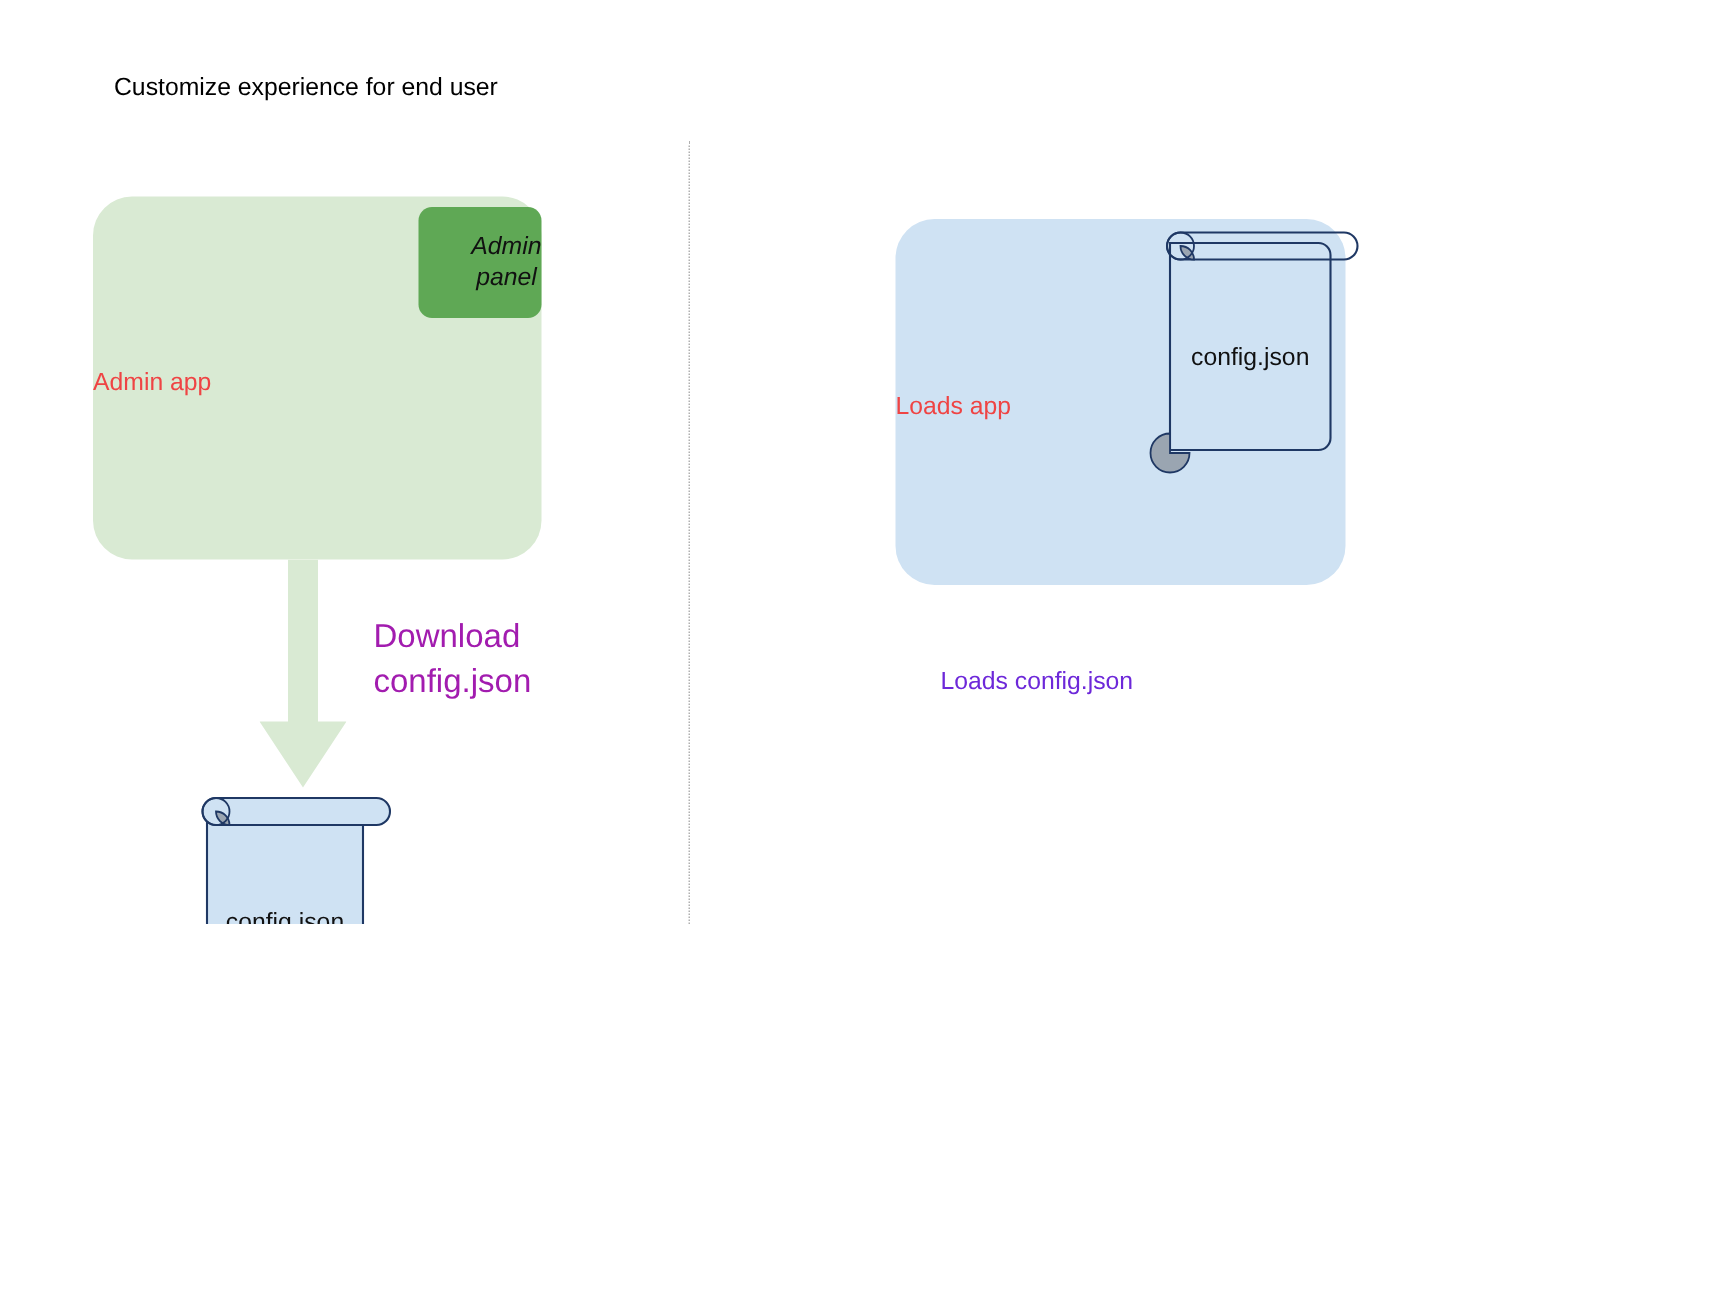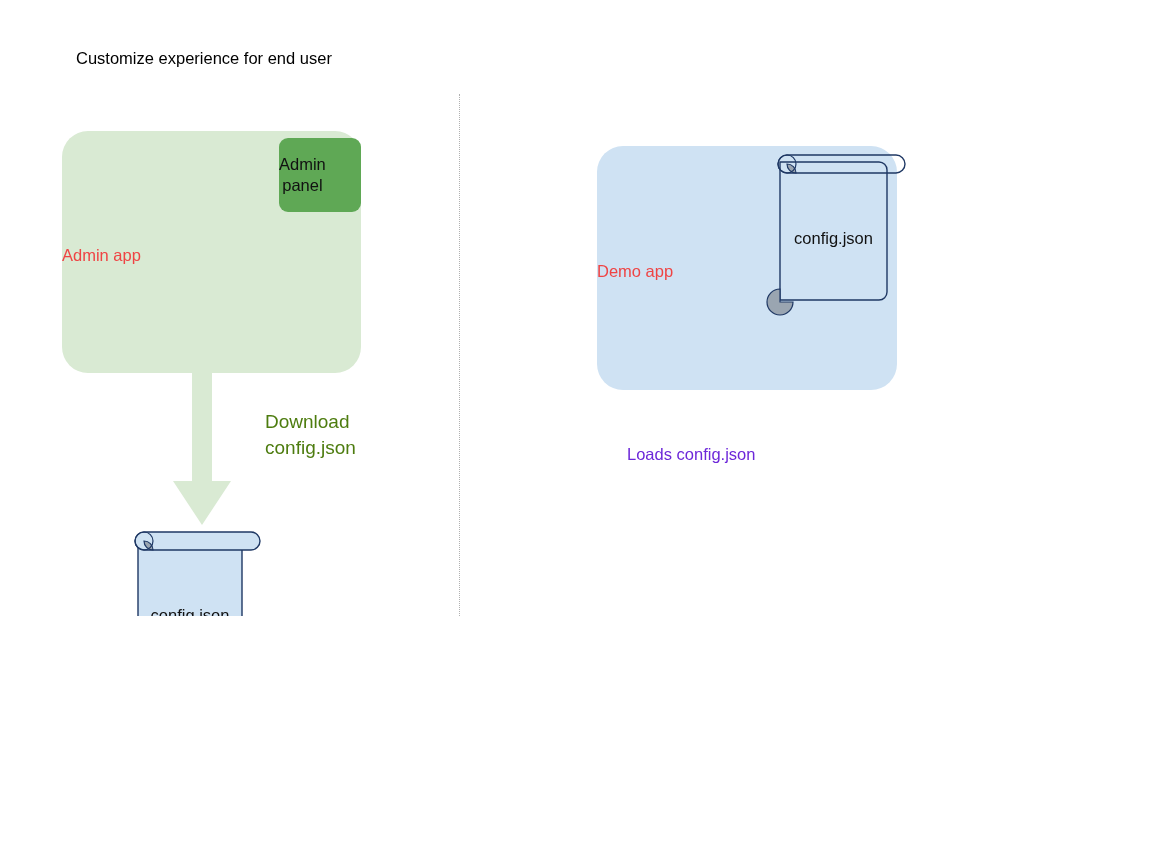--- a/index.html
+++ b/index.html
@@ -31,24 +31,23 @@
   .box-label {
     position: absolute;
     font-size: 16.5px;
     line-height: 1.3;
     color: #ef4444;
     text-align: left;
     white-space: nowrap;
   }
   .edge-label {
     position: absolute;
-    font-size: 19px;
+    font-size: 22px;
     line-height: 1.35;
-    color: #4d7c0f;
-    margin-left: 16px;
+    color: #a21caf;
   }
   .caption {
     position: absolute;
     font-size: 16.5px;
     line-height: 1.25;
     color: #6d28d9;
     white-space: nowrap;
   }
 
   
@@ -63,21 +62,22 @@
     background: #cfe2f3;
   }
 
   
   .panel-chip {
     position: absolute;
     background: #5fa855;
     border-radius: 9px;
     display: flex;
     align-items: center;
-    justify-content: flex-start;
+    justify-content: flex-end;
+    font-style: italic;
   }
   .panel-chip .chip-text {
     font-size: 16.5px;
     line-height: 1.3;
     color: #111111;
     text-align: center;
     white-space: pre-line;
   }
 
   
@@ -167,21 +167,21 @@
     </svg>
 
     <div class="scroll-text" style="left:16px; top:77px; width:104px;">config.json</div>
   </div>
 
   <div class="divider" style="left:459px; top:94px; height:592px;"></div>
 
 
   <div class="app-box demo" style="left:597px; top:146px; width:300px; height:244px;"></div>
 
-  <div class="box-label" style="left:597px; top:261px; width:206px;">Demo app</div>
+  <div class="box-label" style="left:597px; top:261px; width:206px;">Loads app</div>
 
   <div class="scroll-wrap" style="left:770px; top:152px; width:150px; height:156px;">
     <svg width="150" height="156" viewBox="0 0 150 156" aria-hidden="true">
 
       <path d="M10 10
                H109
                A8 8 0 0 1 117 18
                V140
                A8 8 0 0 1 109 148
                H10

